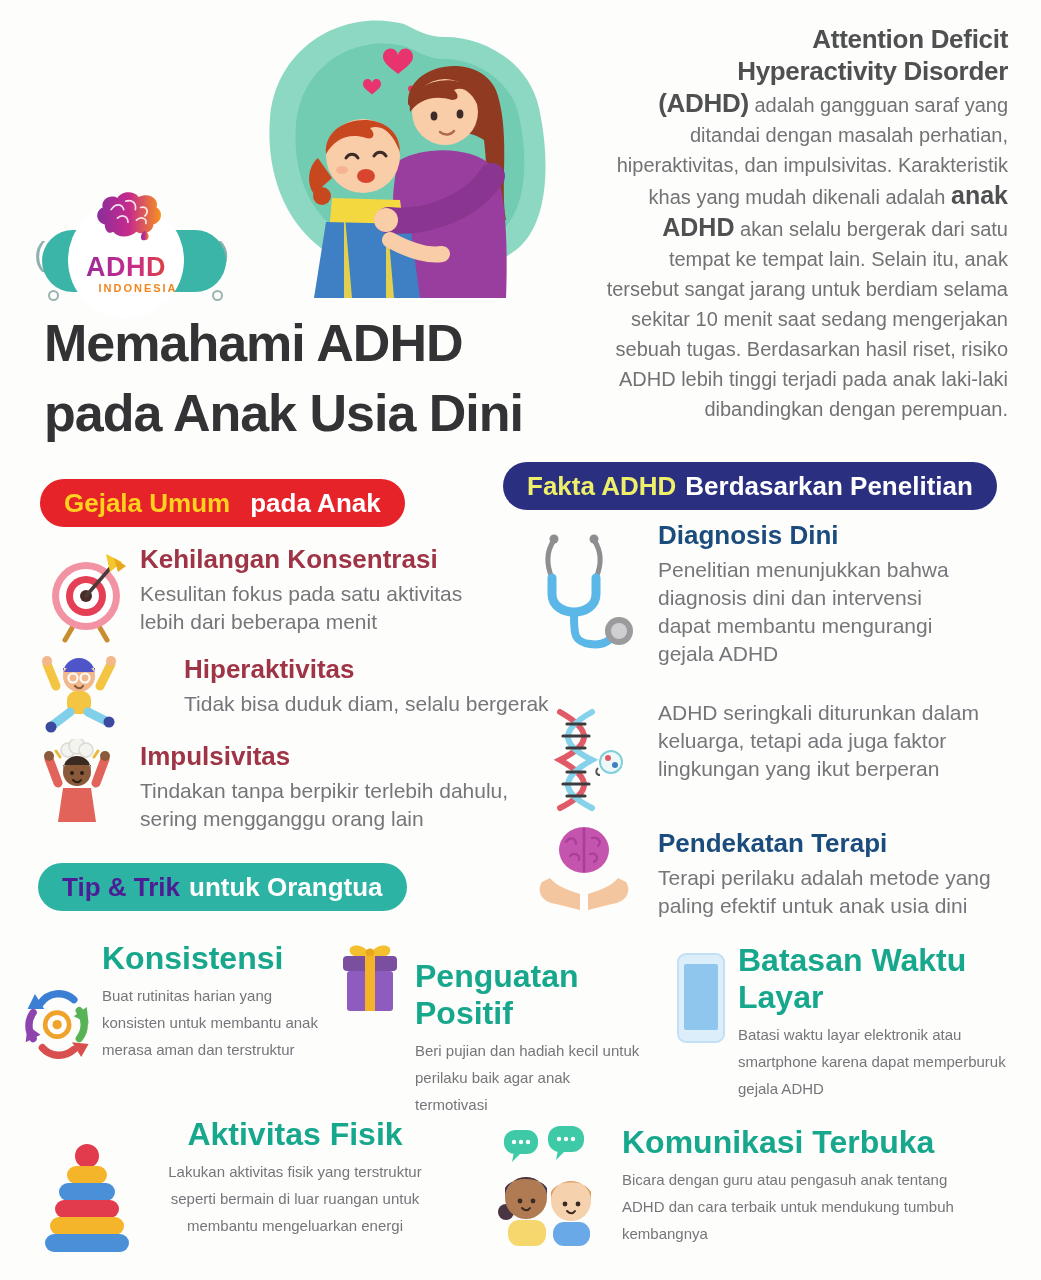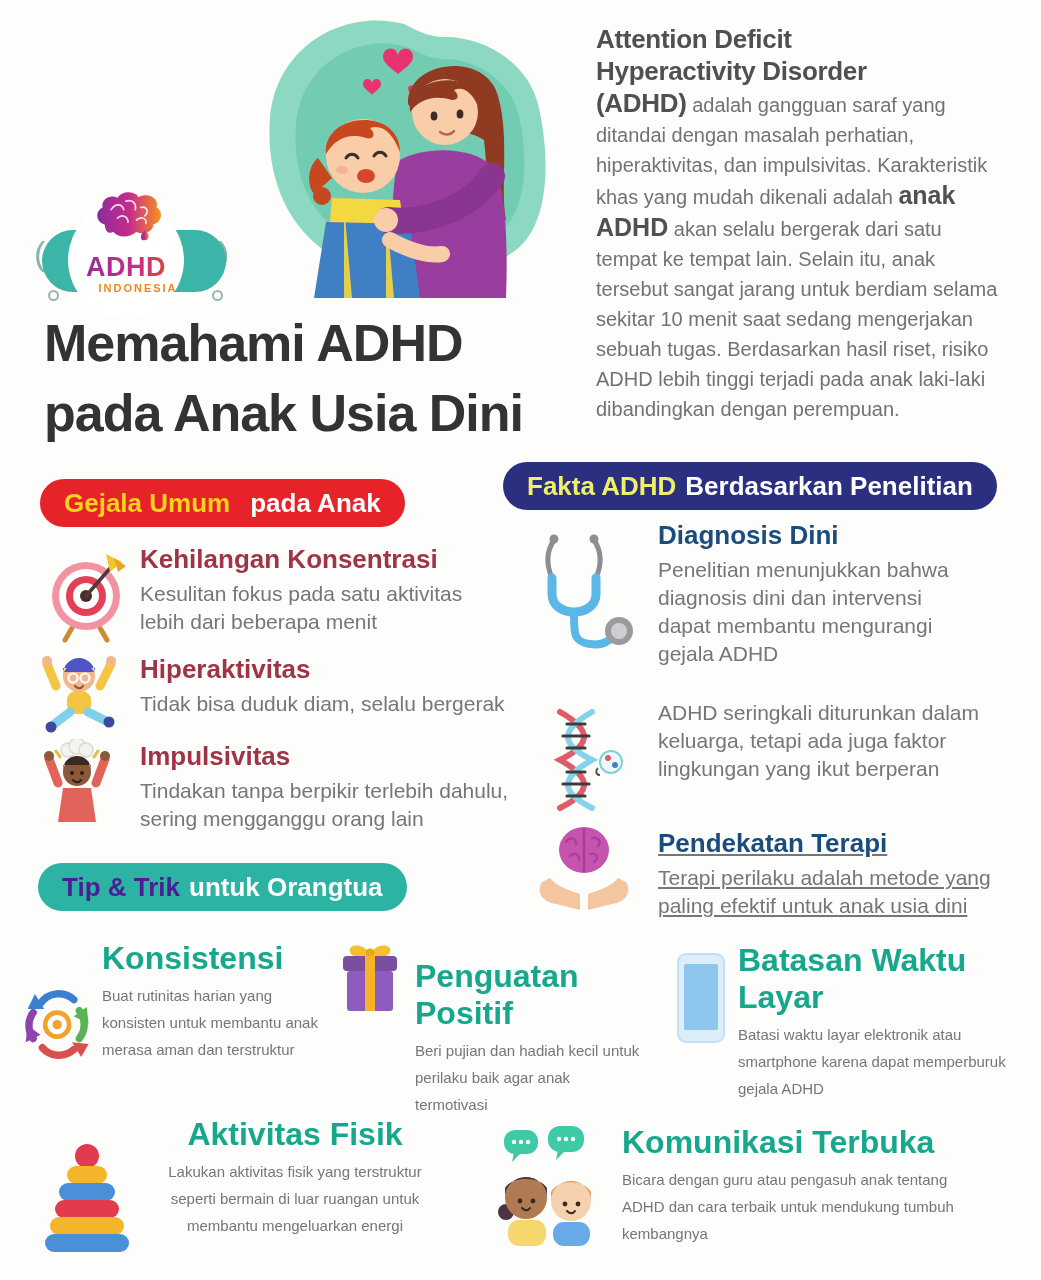--- a/index.html
+++ b/index.html
@@ -18,21 +18,21 @@
   .logo-brand{position:absolute;left:28px;top:58px;width:116px;text-align:center;font-size:27px;font-weight:800;
       background:linear-gradient(90deg,#8a2d9c 0%,#c62b8c 55%,#e94e1b 100%);
       -webkit-background-clip:text;background-clip:text;color:transparent;letter-spacing:0.5px;}
   .logo-country{position:absolute;left:28px;top:88px;width:140px;text-align:center;font-size:11px;font-weight:700;
       color:#f0871e;letter-spacing:2px;}
 
   
   .hero{position:absolute;left:248px;top:8px;width:312px;height:290px;}
 
   
-  .intro{position:absolute;left:596px;top:24px;width:412px;font-size:20px;line-height:30px;color:#717274;font-weight:500;margin:0;}
+  .intro{position:absolute;left:596px;top:24px;width:412px;font-size:20px;line-height:30px;color:#717274;font-weight:500;margin:0;text-align:right;}
   .ih{font-weight:800;font-size:26px;color:#4f5052;letter-spacing:-0.3px;}
   .ib{font-weight:800;font-size:25px;color:#4f5052;}
 
   
   .title{position:absolute;left:44px;top:308px;margin:0;font-size:52px;font-weight:800;color:#333335;
          line-height:70px;letter-spacing:-1px;}
 
   
   .badge{position:absolute;display:inline-flex;align-items:center;gap:9px;height:48px;padding:0 24px;
          border-radius:26px;font-size:26px;font-weight:800;color:#ffffff;white-space:nowrap;}
@@ -47,28 +47,28 @@
   .item{position:absolute;}
   .icn{position:absolute;display:block;}
   .item h3{margin:0;font-size:26px;font-weight:800;}
   .item p{margin:5px 0 0 0;font-size:21px;line-height:28px;color:#75767a;font-weight:500;}
 
   .sym h3{color:#9e3446;}
   .sym .txt{position:absolute;left:100px;top:4px;}
   .sym1{left:40px;top:540px;width:480px;height:108px;}
   .sym2{left:40px;top:650px;width:480px;height:86px;}
   .sym3{left:40px;top:737px;width:480px;height:96px;}
-  .sym1 .txt{width:368px;} .sym2 .txt{width:405px;} .sym3 .txt{width:405px;}
+  .sym1 .txt{width:368px;} .sym2 .txt{width:405px;margin-left:44px;} .sym3 .txt{width:405px;}
 
   .fact h3{color:#1b4c7e;}
   .fact .txt{position:absolute;left:126px;top:2px;}
   .fact1{left:532px;top:518px;width:500px;height:160px;}
   .fact2{left:532px;top:692px;width:500px;height:130px;}
   .fact3{left:532px;top:826px;width:500px;height:100px;}
-  .fact1 .txt{width:292px;} .fact2 .txt{width:322px;} .fact3 .txt{width:342px;text-decoration:underline;}
+  .fact1 .txt{width:292px;} .fact2 .txt{width:322px;} .fact3 .txt{width:342px;}
 
   .tip h3{color:#17a78d;font-size:32px;}
   .tip p{font-size:15px;line-height:27px;}
   .tip .txt{position:absolute;}
   .tip1{left:22px;top:940px;width:300px;height:170px;}
   .tip1 .txt{left:80px;top:0;width:220px;}
   .tip2{left:337px;top:940px;width:320px;height:140px;}
   .tip2 .txt{left:78px;top:18px;width:228px;}
   .tip3{left:672px;top:940px;width:360px;height:170px;}
   .tip3 .txt{left:66px;top:2px;width:272px;}

